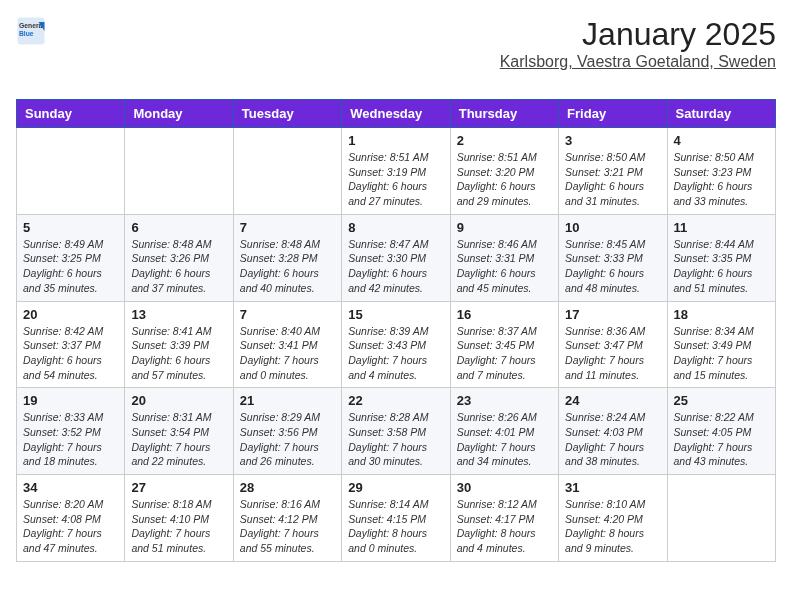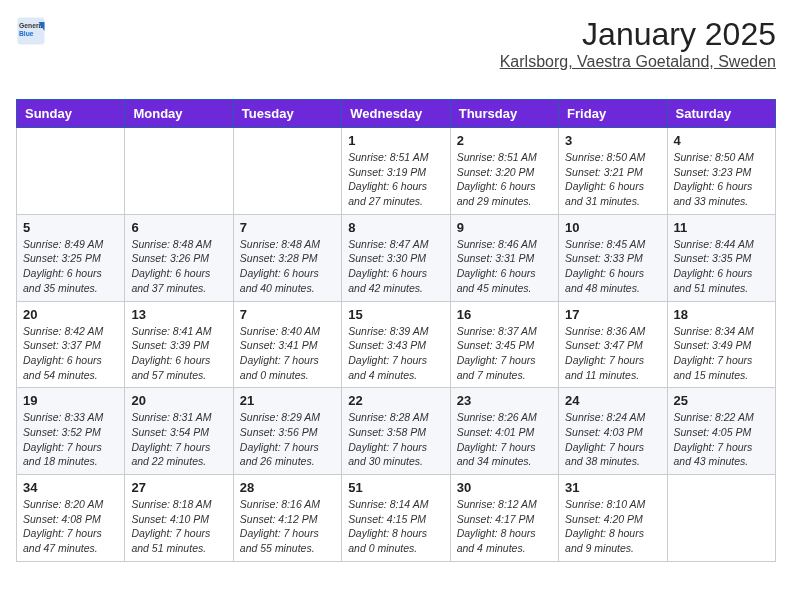--- a/index.html
+++ b/index.html
@@ -228,21 +228,21 @@
         </td>
         <td>
           <span class="day-number">27</span>
           <div class="day-info">Sunrise: 8:18 AM<br>Sunset: 4:10 PM<br>Daylight: 7 hours and 51 minutes.</div>
         </td>
         <td>
           <span class="day-number">28</span>
           <div class="day-info">Sunrise: 8:16 AM<br>Sunset: 4:12 PM<br>Daylight: 7 hours and 55 minutes.</div>
         </td>
         <td>
-          <span class="day-number">51</span>
+          <span class="day-number">29</span>
           <div class="day-info">Sunrise: 8:14 AM<br>Sunset: 4:15 PM<br>Daylight: 8 hours and 0 minutes.</div>
         </td>
         <td>
           <span class="day-number">30</span>
           <div class="day-info">Sunrise: 8:12 AM<br>Sunset: 4:17 PM<br>Daylight: 8 hours and 4 minutes.</div>
         </td>
         <td>
           <span class="day-number">31</span>
           <div class="day-info">Sunrise: 8:10 AM<br>Sunset: 4:20 PM<br>Daylight: 8 hours and 9 minutes.</div>
         </td>

